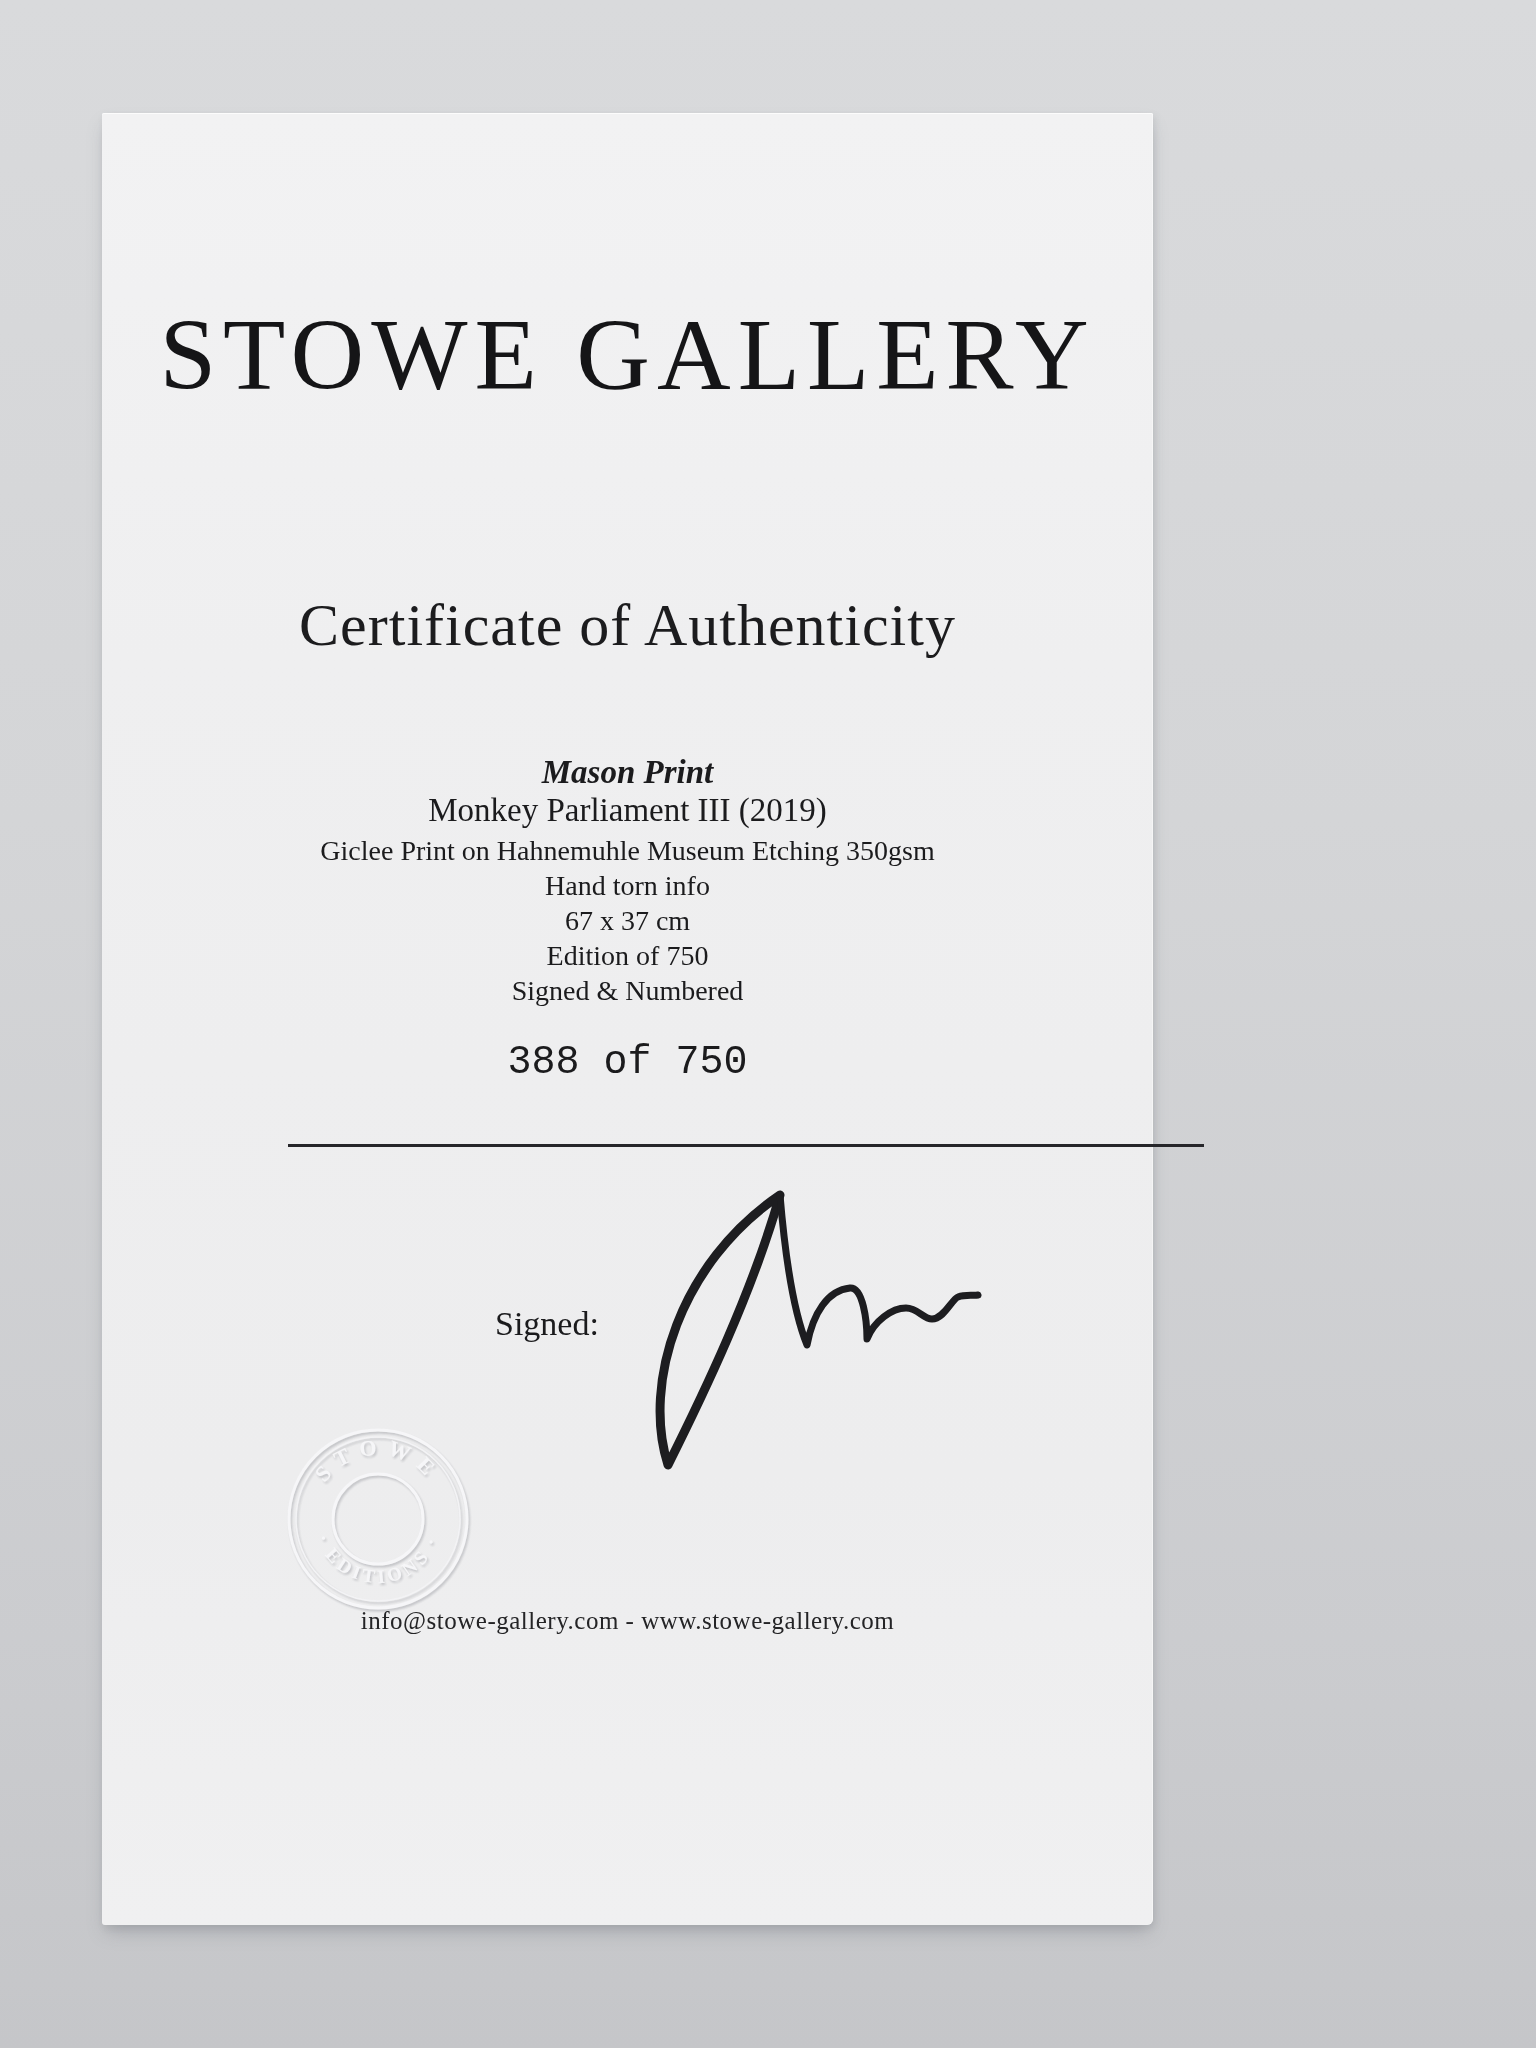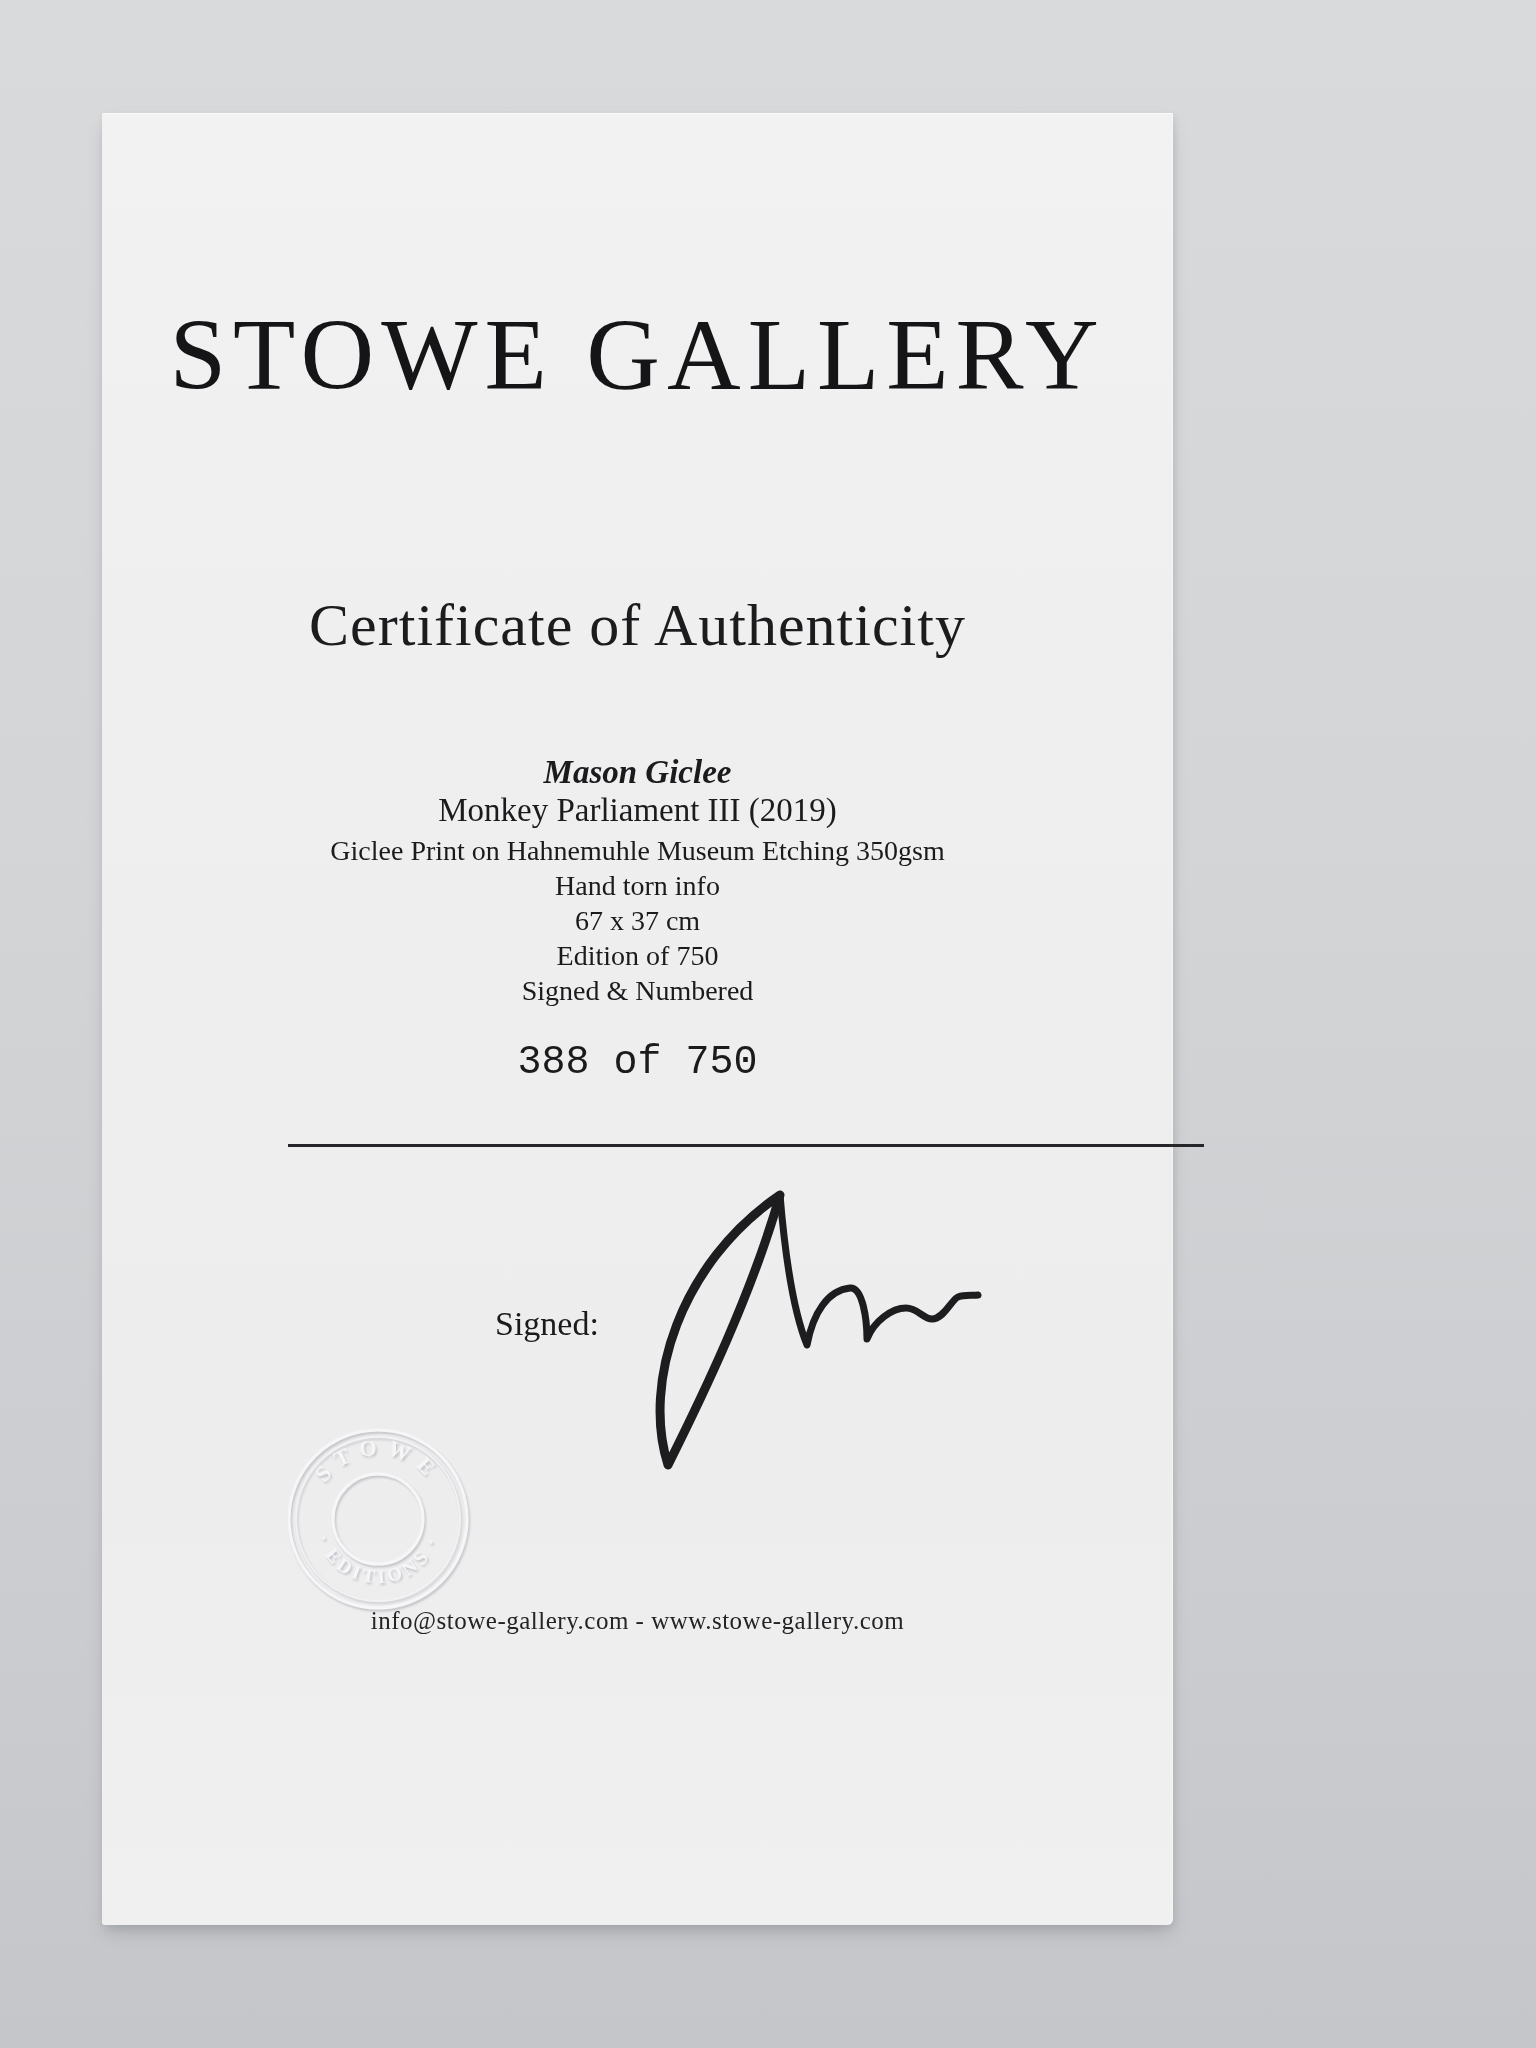--- a/index.html
+++ b/index.html
@@ -10,21 +10,20 @@
   }
   .paper{
     position:absolute;left:102px;top:113px;width:1051px;height:1812px;
     background:linear-gradient(180deg,#f2f2f3 0%,#efeff0 30%,#ededee 75%,#f0f0f1 100%);
     border-radius:2px 2px 6px 3px;
     box-shadow:
       inset 0 1px 0 rgba(255,255,255,.75),
       inset -1px 0 0 rgba(255,255,255,.4),
       2px 3px 6px rgba(130,132,138,.18),
       0 10px 18px -4px rgba(110,112,120,.38);
-    padding-left: 20px;
   }
   .center{ text-align:center; position:absolute; left:0; width:100%; color:#1b1b1d; }
   .gallery-title{
     top:183px; font-size:102px; letter-spacing:7px; color:#151517;
     white-space:nowrap; font-weight:500;
   }
   .cert-title{ top:478px; font-size:60px; letter-spacing:1px; color:#1c1c1e; }
   .artist-block{ top:640px; font-size:33px; line-height:38px; }
   .artist-name{ font-weight:bold; font-style:italic; }
   .details-block{ top:720px; font-size:28px; line-height:35px; color:#1b1b1d; }
@@ -42,21 +41,21 @@
 </head>
 <body>
 
 <div class="paper">
 
   <div class="center gallery-title">STOWE GALLERY</div>
 
   <div class="center cert-title">Certificate of Authenticity</div>
 
   <div class="center artist-block">
-    <div class="artist-name">Mason Giclee</div>
+    <div class="artist-name">Mason Print</div>
     <div>Monkey Parliament III (2019)</div>
   </div>
 
   <div class="center details-block">
     <div>Giclee Print on Hahnemuhle Museum Etching 350gsm</div>
     <div>Hand torn info</div>
     <div>67 x 37 cm</div>
     <div>Edition of 750</div>
     <div>Signed &amp; Numbered</div>
   </div>

